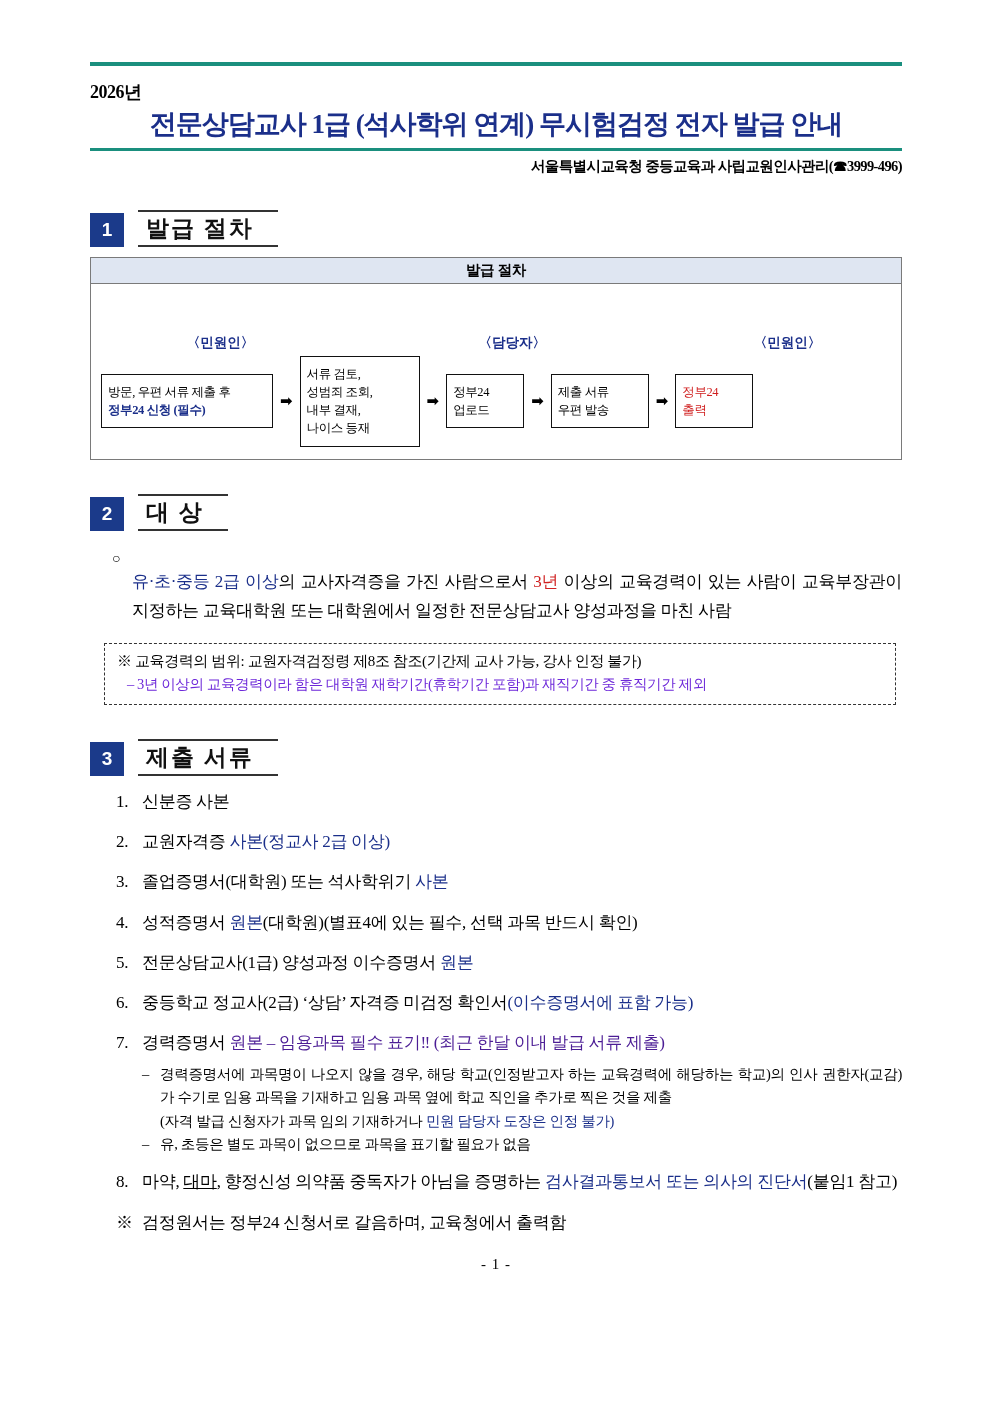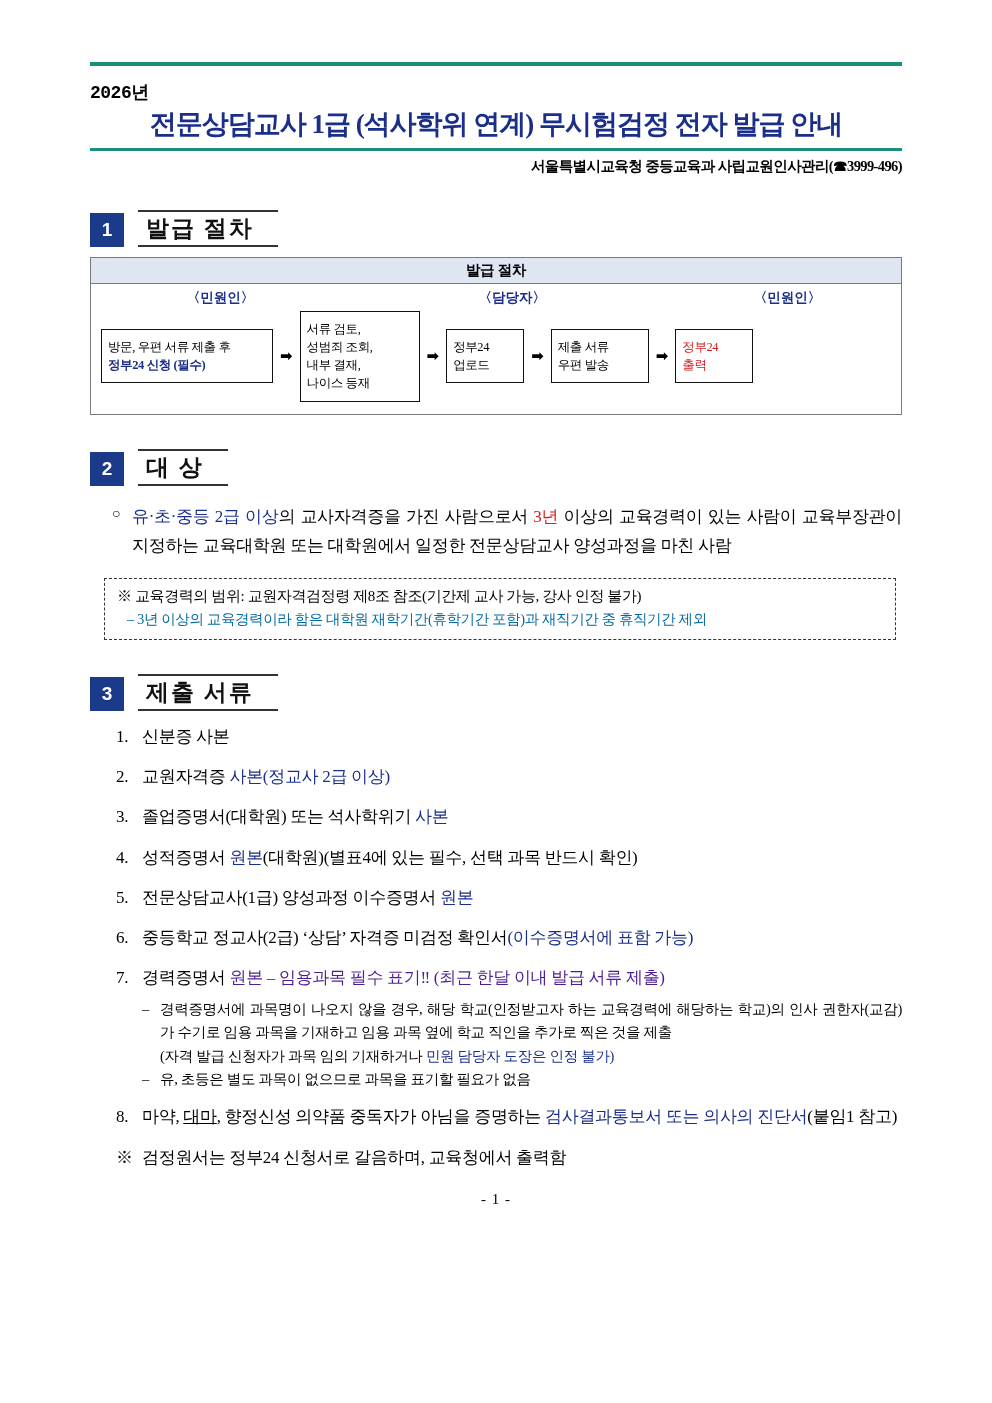--- a/index.html
+++ b/index.html
@@ -27,21 +27,20 @@
     height: 4px;
     background: #1a8f7e;
     width: 100%;
     margin-bottom: 14px;
   }
   .doc-year {
     font-size: 18px;
     font-weight: bold;
     letter-spacing: -0.5px;
     margin-bottom: 2px;
-    font-family: Liberation Mono, monospace;
   }
   .doc-title {
     font-size: 27px;
     font-weight: bold;
     letter-spacing: -1px;
     text-align: center;
     color: #1b2f8a;
     margin: 2px 0 6px 0;
     white-space: nowrap;
   }
@@ -103,20 +102,21 @@
     font-weight: bold;
     padding: 3px 0;
     letter-spacing: -0.3px;
   }
   .flow-roles {
     display: flex;
     font-size: 13.5px;
     font-weight: bold;
     color: #1b2f8a;
     padding: 5px 0 2px 0;
+    margin-top: 45px;
   }
   .flow-roles .r1 { width: 32%; text-align: center; }
   .flow-roles .r2 { width: 40%; text-align: center; }
   .flow-roles .r3 { width: 28%; text-align: center; }
 
   .flow-row {
     display: flex;
     align-items: center;
     justify-content: flex-start;
     padding: 2px 10px 12px 10px;
@@ -157,35 +157,36 @@
     font-size: 14px;
     line-height: 1.75;
     flex: 0 0 20px;
   }
   .bullet-body {
     font-size: 17px;
     line-height: 1.72;
     text-align: justify;
     letter-spacing: -0.3px;
     flex: 1;
+    margin-top: 20px;
   }
 
   .note-box {
     border: 1px dashed #333333;
     margin: 18px 6px 0 14px;
     padding: 8px 12px 10px 12px;
   }
   .note-line1 {
     font-size: 15px;
     letter-spacing: -0.4px;
     margin-bottom: 4px;
   }
   .note-line2 {
     font-size: 14.5px;
-    color: #0369a1;
+    color: #6d28d9;
     letter-spacing: -0.4px;
     padding-left: 10px;
   }
 
   
   .doc-list {
     margin-top: 12px;
     padding-left: 26px;
   }
   .doc-item {

